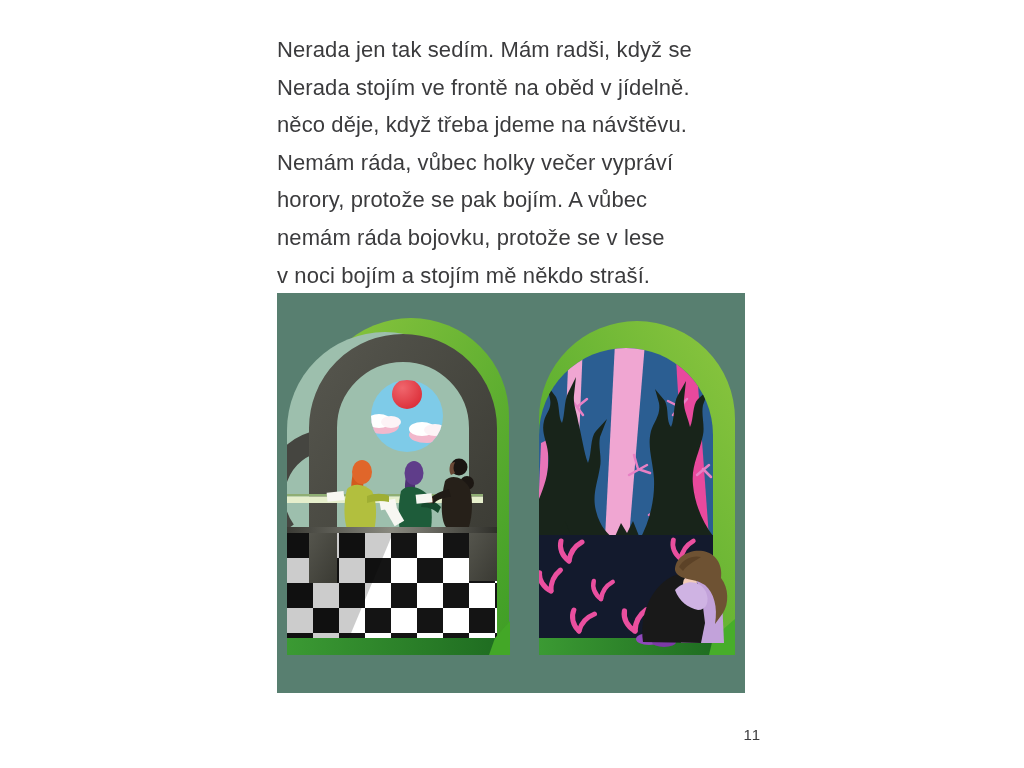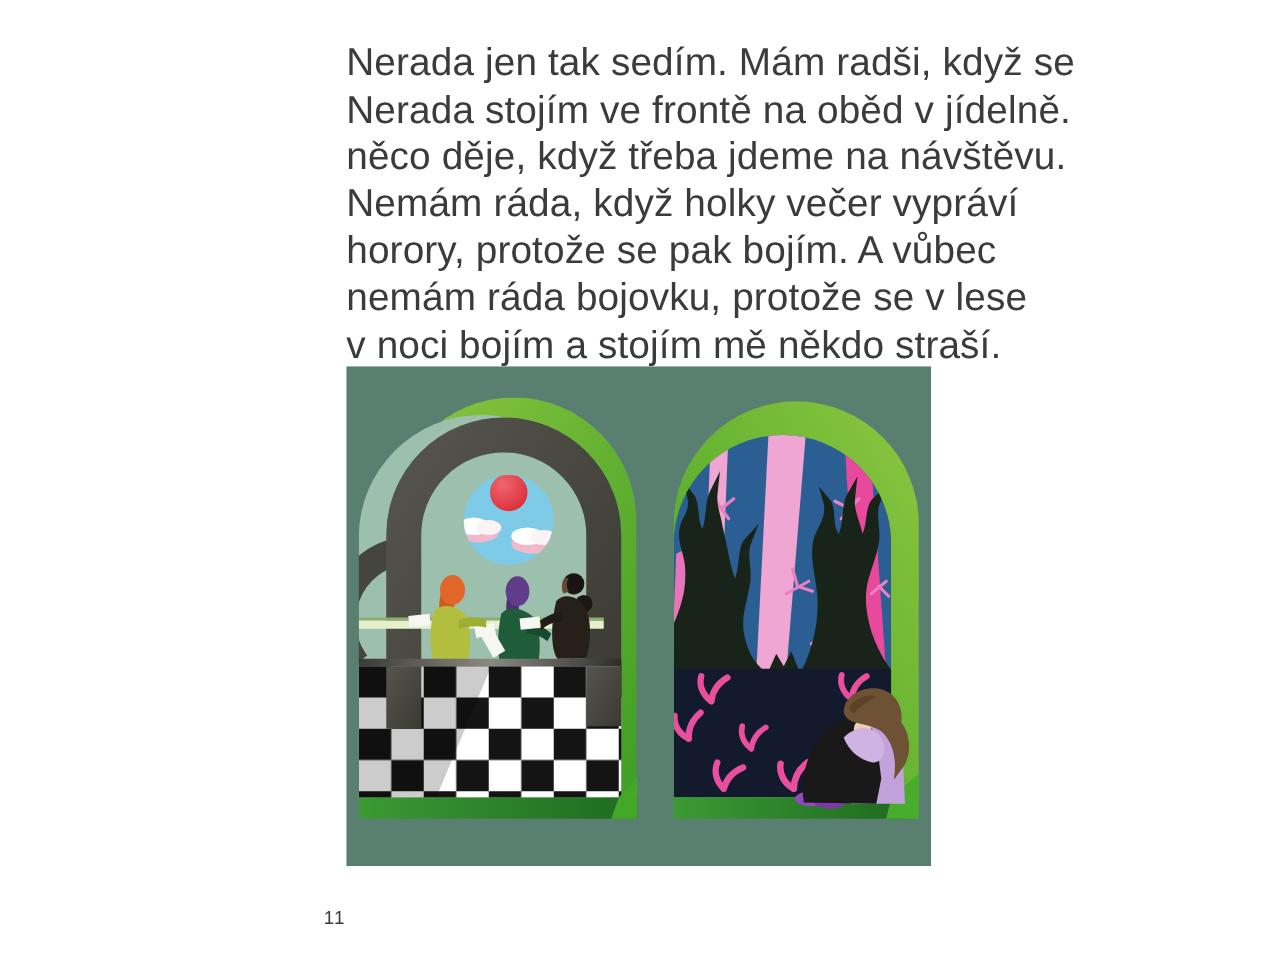--- a/index.html
+++ b/index.html
@@ -8,50 +8,50 @@
     width:1024px;height:768px;
     background:#ffffff;
     overflow:hidden;
     font-family:"Liberation Sans", sans-serif;
   }
   .paragraph{
     position:absolute;
     left:277px;top:31px;
     width:480px;
     color:#3b3b3d;
-    font-size:31px;
+    font-size:22px;
     line-height:37.6px;
     letter-spacing:0.1px;
   }
   .paragraph .line{white-space:nowrap;}
   .illustration{
     position:absolute;
     left:277px;top:293px;
     width:468px;height:400px;
   }
   .pagenum{
     position:absolute;
-    left:259px;top:726px;
+    left:293px;top:726px;
     width:468px;
-    text-align:left;
+    text-align:right;
     color:#3b3b3d;
     font-size:15px;
     letter-spacing:1px;
   }
 </style>
 </head>
 <body>
 
 <div class="page">
 
   <div class="paragraph">
     <div class="line">Nerada jen tak sedím. Mám radši, když se</div>
     <div class="line">Nerada stojím ve frontě na oběd v jídelně.</div>
     <div class="line">něco děje, když třeba jdeme na návštěvu.</div>
-    <div class="line">Nemám ráda, když holky večer vypráví</div>
+    <div class="line">Nemám ráda, vůbec holky večer vypráví</div>
     <div class="line">horory, protože se pak bojím. A vůbec</div>
     <div class="line">nemám ráda bojovku, protože se v lese</div>
     <div class="line">v noci bojím a stojím mě někdo straší.</div>
   </div>
 
   <div class="illustration">
     <svg width="468" height="400" viewBox="0 0 468 400" xmlns="http://www.w3.org/2000/svg">
       <defs>
         <linearGradient id="gradGreenL" x1="0" y1="0" x2="1" y2="1">
           <stop offset="0" stop-color="#8cc63f"></stop>

